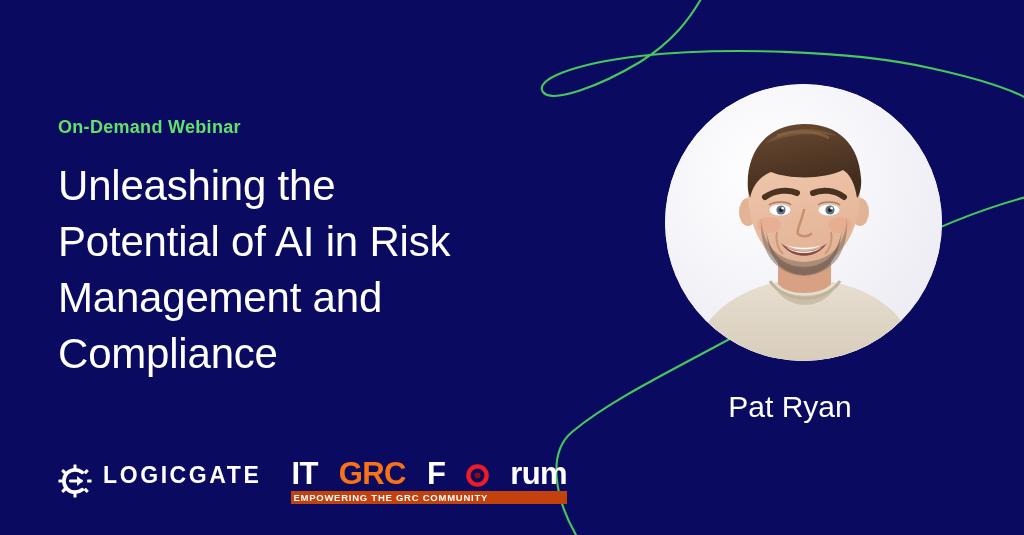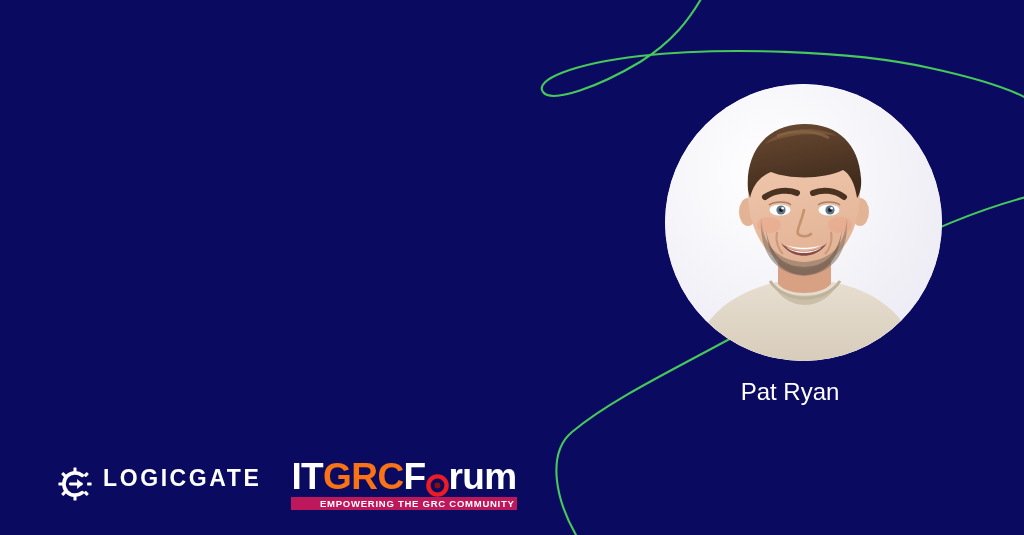--- a/index.html
+++ b/index.html
@@ -28,43 +28,43 @@
   
   .logo-row{position:absolute;left:58px;top:458px;display:flex;align-items:center;}
   .lg-logo{display:flex;align-items:flex-start;}
   .lg-mark{width:34px;height:34px;display:block;}
   .lg-word{
     color:#fff;font-size:23px;font-weight:bold;letter-spacing:2.6px;
     margin-left:11px;line-height:1;
   }
   .itgrc-logo{margin-left:30px;display:flex;flex-direction:column;align-items:stretch;}
   .itgrc-top{
-    font-size:37px;font-weight:bold;line-height:1;letter-spacing:-.6px;
-    display:flex;align-items:flex-end;white-space:nowrap;
+    font-size:31px;font-weight:bold;line-height:1;letter-spacing:-.6px;
+    display:flex;align-items:center;white-space:nowrap;gap:21px;
   }
   .itgrc-white{color:#ffffff;}
   .itgrc-red{color:#f97316;}
   .itgrc-o{display:inline-block;position:relative;width:23px;height:23px;vertical-align:baseline;top:2px;}
   .itgrc-o svg{display:block;}
   .itgrc-tag{
-    background:#be185d;color:#ffffff;font-size:9.5px;font-weight:bold;
-    letter-spacing:.75px;text-align:right;padding:1.5px 2px 2px 2px;margin-top:2px;
+    background:#c2410c;color:#ffffff;font-size:9.5px;font-weight:bold;
+    letter-spacing:.75px;text-align:left;padding:1.5px 2px 2px 2px;margin-top:2px;
     line-height:1;
   }
 
   
   .portrait{
     position:absolute;left:665px;top:84px;width:277px;height:277px;border-radius:50%;
     background:#f5f5fa;overflow:hidden;
   }
   .portrait svg{display:block;}
 
   
   .speaker{position:absolute;left:560px;top:378px;width:460px;text-align:center;}
-  .speaker-name{color:#ffffff;font-size:24px;font-weight:normal;line-height:1.15;margin:0;}
+  .speaker-name{color:#ffffff;font-size:30px;font-weight:normal;line-height:1.15;margin:12px;}
   .speaker-title{color:#ffffff;font-size:17px;font-weight:normal;line-height:1.3;margin:6px 0 0 0;}
 </style>
 </head>
 <body>
 
 <div id="stage">
 
   <svg id="swoosh" viewBox="0 0 1024 535" xmlns="http://www.w3.org/2000/svg" aria-hidden="true">
 
     <path d="M 706 -10
@@ -73,20 +73,24 @@
              C 534 80, 572 64, 640 56
              C 720 47, 850 50, 930 68
              C 990 81, 1016 92, 1030 100" fill="none" stroke="#46c85a" stroke-width="2.1" stroke-linecap="round"></path>
 
     <path d="M 1030 196
              C 960 214, 880 252, 800 300
              C 700 358, 620 392, 572 432
              C 548 452, 552 498, 582 545" fill="none" stroke="#46c85a" stroke-width="2.1" stroke-linecap="round"></path>
   </svg>
 
+  <div class="left-col">
+    <p class="eyebrow">On-Demand Webinar</p>
+    <h1 class="headline">Unleashing the Potential of AI in Risk Management and Compliance</h1>
+  </div>
 
   <div class="logo-row">
 
     <div class="lg-logo">
       <svg class="lg-mark" viewBox="0 0 40 40" xmlns="http://www.w3.org/2000/svg">
 
         <g fill="#ffffff">
           <rect x="18.2" y="0.5" width="3.6" height="5.2" rx="0.6"></rect>
           <rect x="18.2" y="34.3" width="3.6" height="5.2" rx="0.6"></rect>
           <rect x="0.5" y="18.2" width="5.2" height="3.6" rx="0.6"></rect>

